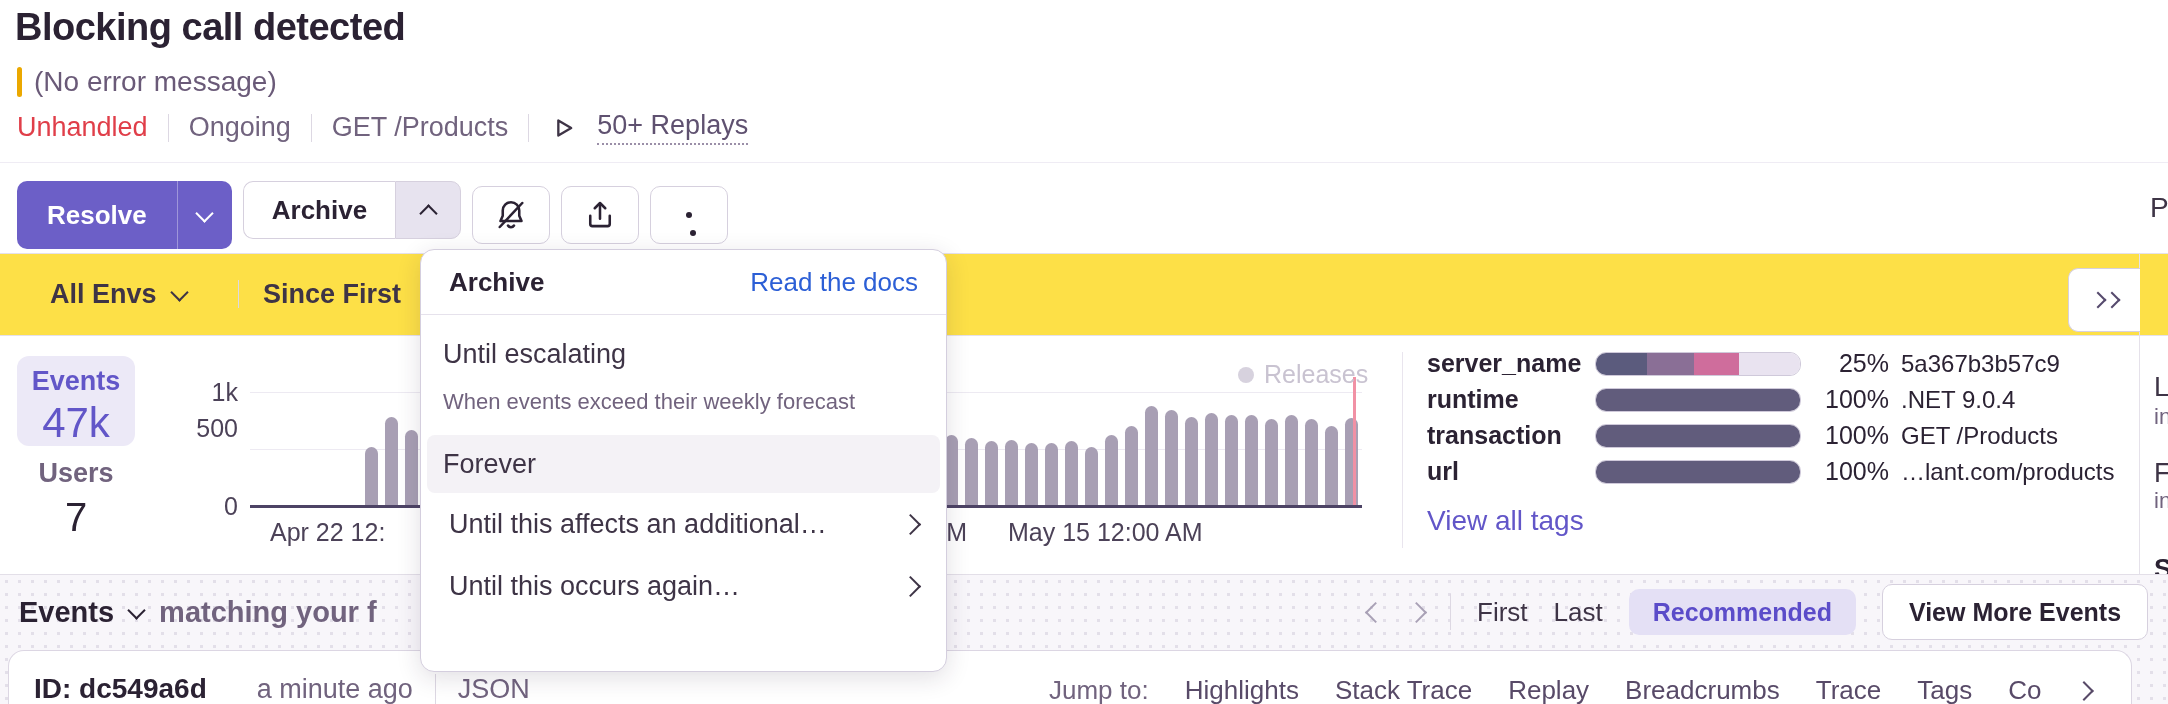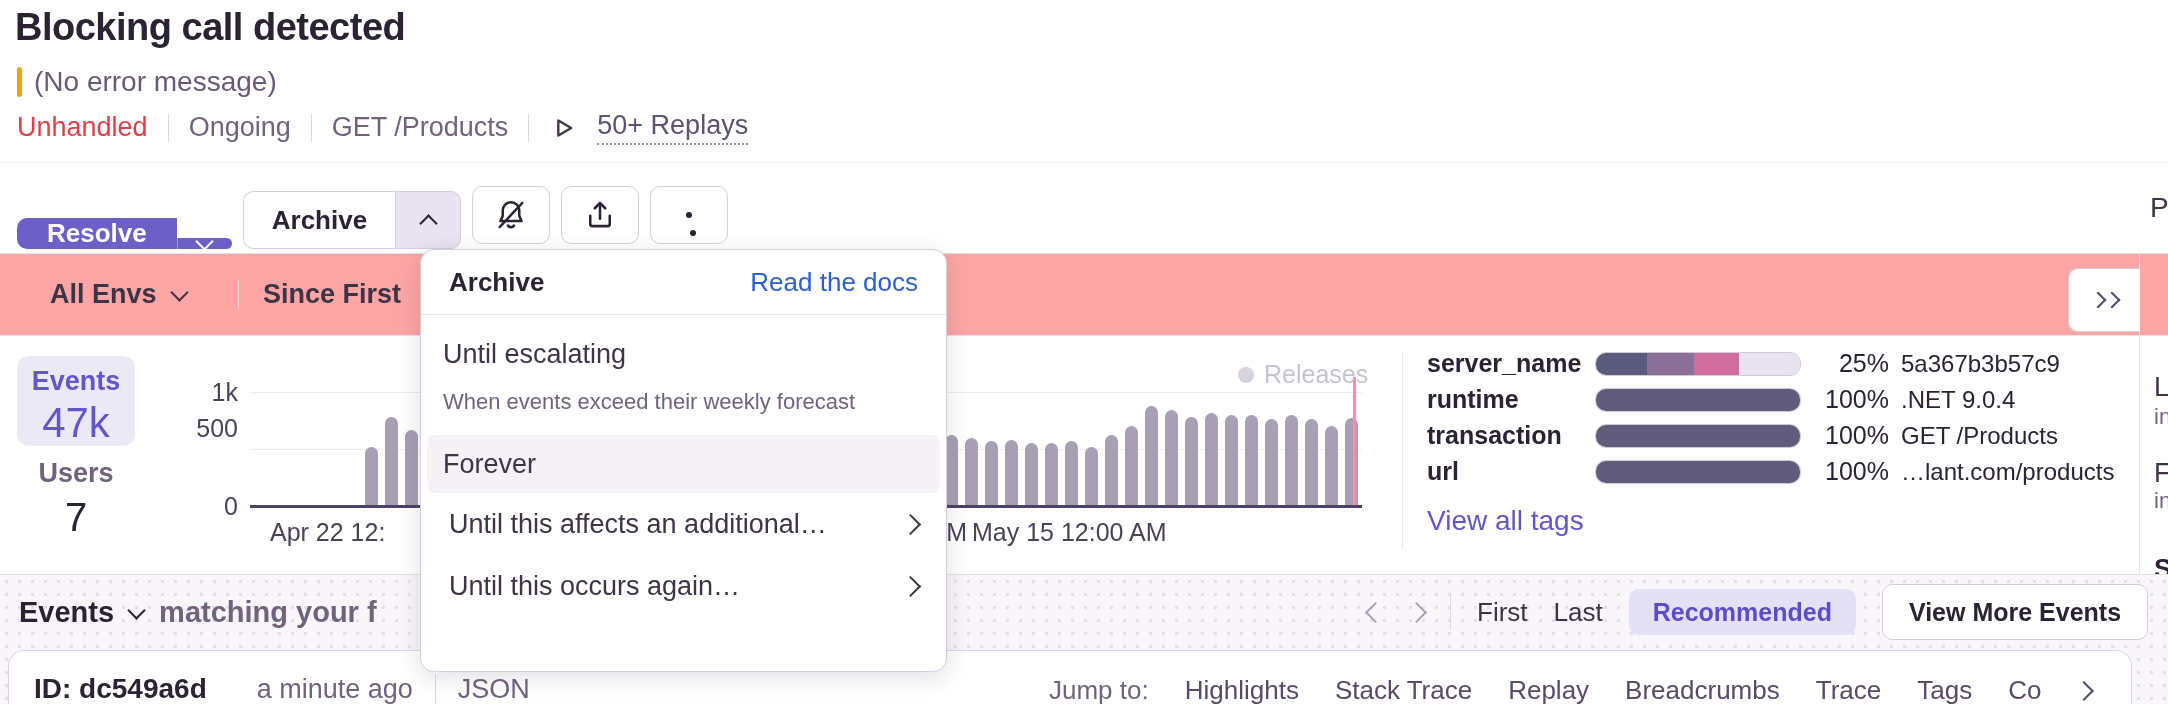--- a/index.html
+++ b/index.html
@@ -7,31 +7,31 @@
           font-family:"Liberation Sans","DejaVu Sans",sans-serif;color:#2b2233;}
   .abs{position:absolute;}
   .vdiv{width:1px;height:28px;background:#ddd8e3;display:inline-block;}
   .chv{width:11px;height:11px;border-style:solid;border-color:currentColor;border-width:0 2.5px 2.5px 0;display:inline-block;}
   .chv.down{transform:rotate(45deg);margin-top:-4px;}
   .chv.up{transform:rotate(-135deg);margin-top:6px;}
   .chv.right{transform:rotate(-45deg);}
   .chv.left{transform:rotate(135deg);}
   
   .btnrow{display:flex;align-items:center;gap:11px;}
-  .split{display:flex;height:68px;align-items:flex-end;}
+  .split{display:flex;height:68px;}
   .rbtn{background:#6c5fc7;color:#fff;border:none;font:700 26px "Liberation Sans",sans-serif;display:flex;align-items:center;justify-content:center;cursor:pointer;}
   .rbtn.main{border-radius:10px 0 0 10px;padding:0 30px;}
   .rbtn.caret{border-radius:0 10px 10px 0;width:55px;border-left:1px solid rgba(255,255,255,.35);}
   .wbtn{background:#fff;color:#2b2233;border:1.5px solid #d6d0de;font:700 26px "Liberation Sans",sans-serif;display:flex;align-items:center;justify-content:center;cursor:pointer;height:58px;box-sizing:border-box;}
   .wsplit-main{border-radius:10px 0 0 10px;padding:0 28px;border-right:none;}
   .wsplit-caret{border-radius:0 10px 10px 0;width:66px;background:#e7e3ef;}
   .icobtn{width:78px;border-radius:10px;}
   .dots span{width:6px;height:6px;border-radius:50%;background:#2b2233;display:inline-block;margin:0 3.5px;}
   
-  .filterbar{left:0;top:253px;width:2168px;height:83px;border-top:1px solid #e5e1ea;border-bottom:1px solid #e5e1ea;background:#fca5a5;box-sizing:border-box;}
+  .filterbar{left:0;top:253px;width:2168px;height:83px;border-top:1px solid #e5e1ea;border-bottom:1px solid #e5e1ea;background:#fde047;box-sizing:border-box;}
   
   .statbadge{left:17px;top:356px;width:118px;height:90px;background:#ece9f7;border-radius:12px;text-align:center;}
   
   #chart{left:250px;top:392px;width:1112px;height:114px;}
   .grid{position:absolute;left:0;width:100%;height:1px;background:#edeaf2;}
   #bars{position:absolute;left:55px;right:4px;top:0;bottom:0;display:flex;justify-content:space-between;align-items:flex-end;}
   .bar{width:13px;background:#a89fb4;border-radius:7px 7px 0 0;}
   .baseline{position:absolute;left:0;top:113px;width:100%;height:3px;background:#4d4365;}
   .ylab{position:absolute;width:88px;text-align:right;font-size:25px;color:#4c4258;}
   .xlab{position:absolute;top:518px;font-size:25px;color:#4c4258;}
@@ -222,21 +222,21 @@
         <div class="bar" style="height: 87px; background: rgb(168, 159, 180);"></div>
         <div class="bar" style="height: 80px; background: rgb(168, 159, 180);"></div>
         <div class="bar" style="height: 88px; background: rgb(168, 159, 180);"></div>
       </div>
     <div class="abs" style="top: -15px; width: 3px; height: 129px; background: rgb(241, 145, 165); left: 99.2%;"></div>
     <div class="baseline"></div>
   </div>
 
   <div class="abs xlab" style="left:270px;">Apr 22 12:</div>
   <div class="abs xlab" style="left:910px;">0 AM</div>
-  <div class="abs xlab" style="left:972px;">May 15 12:00 AM</div>
+  <div class="abs xlab" style="left:1008px;">May 15 12:00 AM</div>
 
   <div class="abs" style="left:1238px;top:360px;display:flex;align-items:center;gap:10px">
     <span style="width:16px;height:16px;border-radius:50%;background:#d7d2de"></span>
     <span style="font-size:25px;color:#c9c3d1">Releases</span>
   </div>
 
   <div class="abs" style="left:1402px;top:352px;width:1px;height:196px;background:#e9e5ee"></div>
 
   <div class="abs" style="left:1427px;top:352px;">
     <div class="tagrow">

